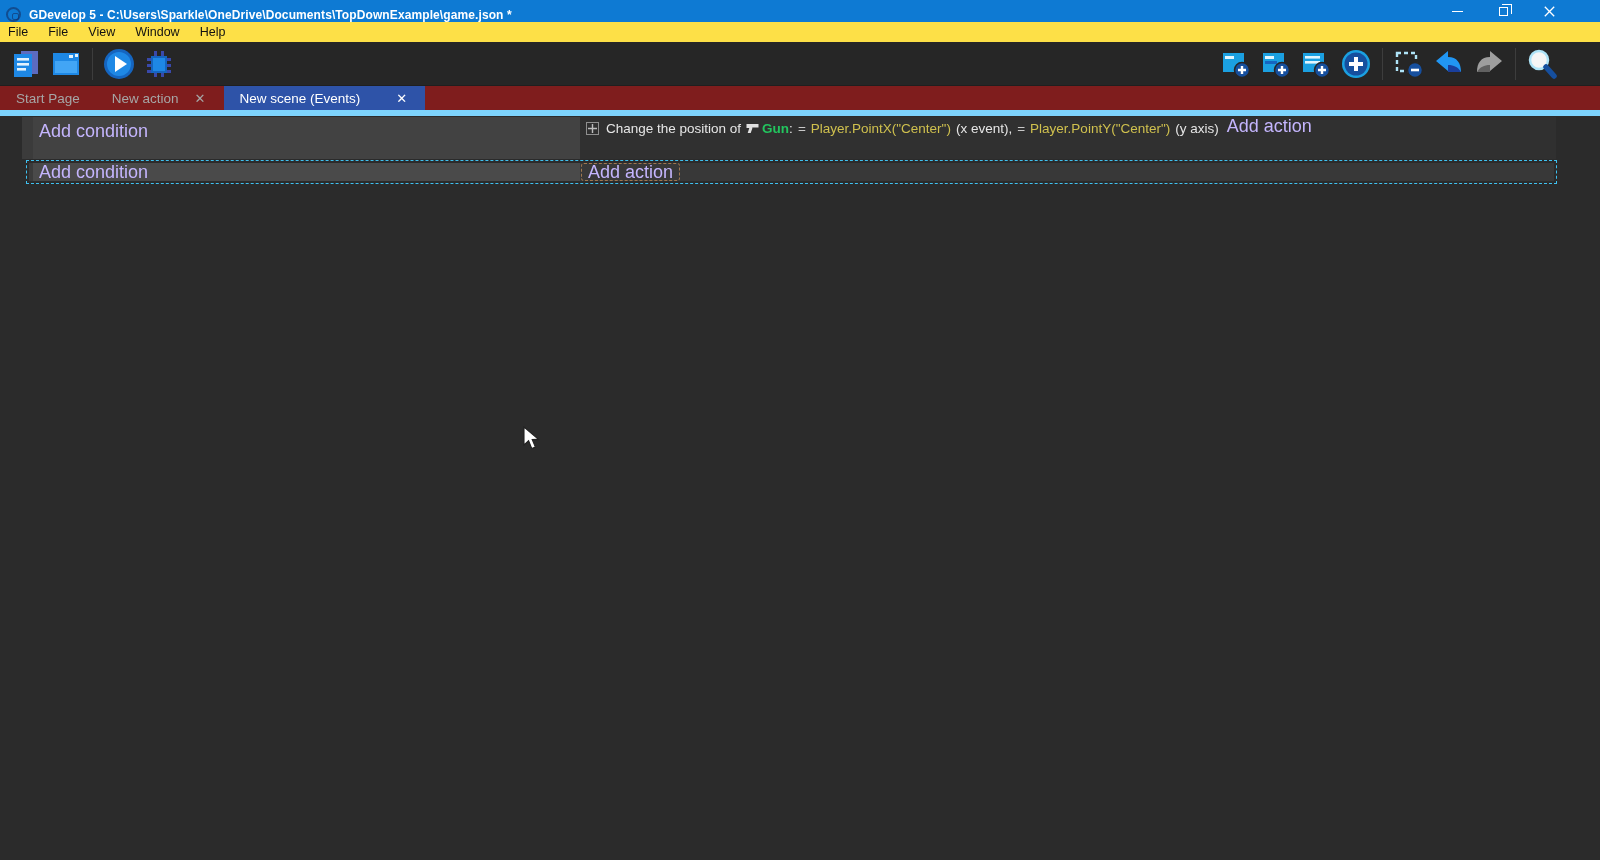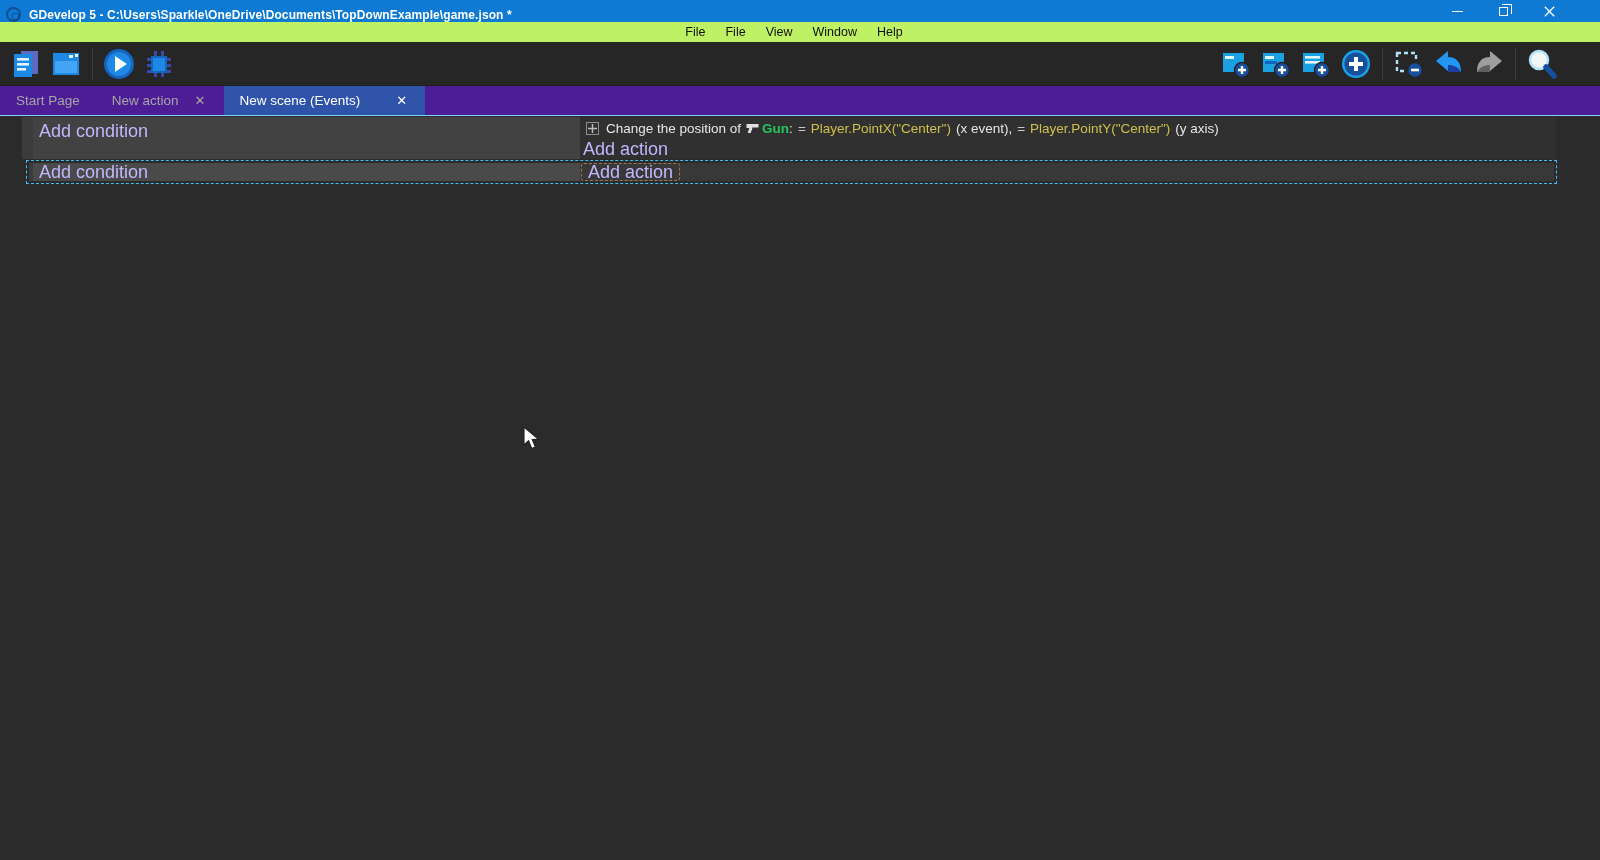--- a/index.html
+++ b/index.html
@@ -15,45 +15,45 @@
   .titlebar .title { font-size:12px; font-weight:700; letter-spacing:.1px; }
   .win-controls { margin-left:auto; display:flex; height:100%; }
   .win-btn { width:46px; height:100%; display:flex; align-items:center; justify-content:center; }
   .glyph-min { width:11px; border-top:1.5px solid #fff; display:block; }
   .glyph-restore { width:9px; height:9px; border:1.2px solid #fff; position:relative; display:block; }
   .glyph-restore::before { content:""; position:absolute; left:2px; top:-4px; width:9px; height:9px;
                            border:1.2px solid #fff; border-bottom:none; border-left:none; }
   .win-spacer{ width:28px; }
 
   
-  .menubar { height:20px; background:#bef264; display:flex; align-items:center; padding-left:8px;justify-content:center; }
+  .menubar { height:20px; background:#fde047; display:flex; align-items:center; padding-left:8px; }
   .menu-item { font-size:12.5px; color:#111; padding:0 8px 0 0; margin-right:12px; cursor:default; }
 
   
   .toolbar { height:44px; background:#262626; display:flex; align-items:center; padding:0 0 0 6px;
              border-bottom:1px solid #1f1f1f; }
   .tb-btn { width:36px; height:36px; display:flex; align-items:center; justify-content:center; margin:0 2px; }
   .tb-sep { width:1px; height:32px; background:#3d3d3d; margin:0 6px; }
   .tb-right { margin-left:auto; display:flex; align-items:center; margin-right:38px; }
 
   
-  .tabbar { height:30px; background:#4c1d95; display:flex; align-items:stretch; border-bottom:1px solid #7dd3fc; }
+  .tabbar { height:30px; background:#7f1d1d; display:flex; align-items:stretch; border-bottom:6px solid #7dd3fc; }
   .tab { display:flex; align-items:center; padding:0 16px; font-size:13.5px; color:#a6a6a6; cursor:default; }
   .tab .close { margin-left:14px; font-size:13px; color:#a6a6a6; padding:0 2px; }
   .tab.active { background:#2e53a8; color:#ffffff;gap:20px; }
   .tab.active .close { color:#ffffff; }
 
   
   .sheet { position:relative; height:763px; background:#2b2b2b; }
 
   .ev-row1 { display:flex; margin-left:22px; margin-right:44px; height:42px; margin-top:1px; }
   .ev-gutter { width:11px; background:#3b3b3b; }
   .ev-cond { width:547px; background:#424242; padding:4px 0 0 6px; }
   .placeholder { font-size:18px; color:#c4b5fd; }
-  .ev-actions { flex:1; background:#303030; display:flex; flex-direction:column;text-align:right; }
+  .ev-actions { flex:1; background:#303030; display:flex; flex-direction:row;text-align:right; }
   .action-line { height:23px; display:flex; align-items:center; padding-left:3px; font-size:13.5px; color:#e6e6e6; white-space:nowrap; }
   .action-line .seg { margin-right:5px; }
   .obj-name { color:#22c55e; font-weight:700; }
   .obj-colon { color:#e6e6e6; margin-right:5px; }
   .eq { color:#c9c9c9; }
   .expr { color:#cfc04e; }
   .addaction-line { height:19px; display:flex; align-items:center; padding-left:3px; }
 
   .ev-row2-wrap { margin:1px 43px 0 26px; border:1px dashed #3fc1f0; padding:2px; display:flex; }
   .ev2-gutter { width:4px; background:#3b3b3b; }

